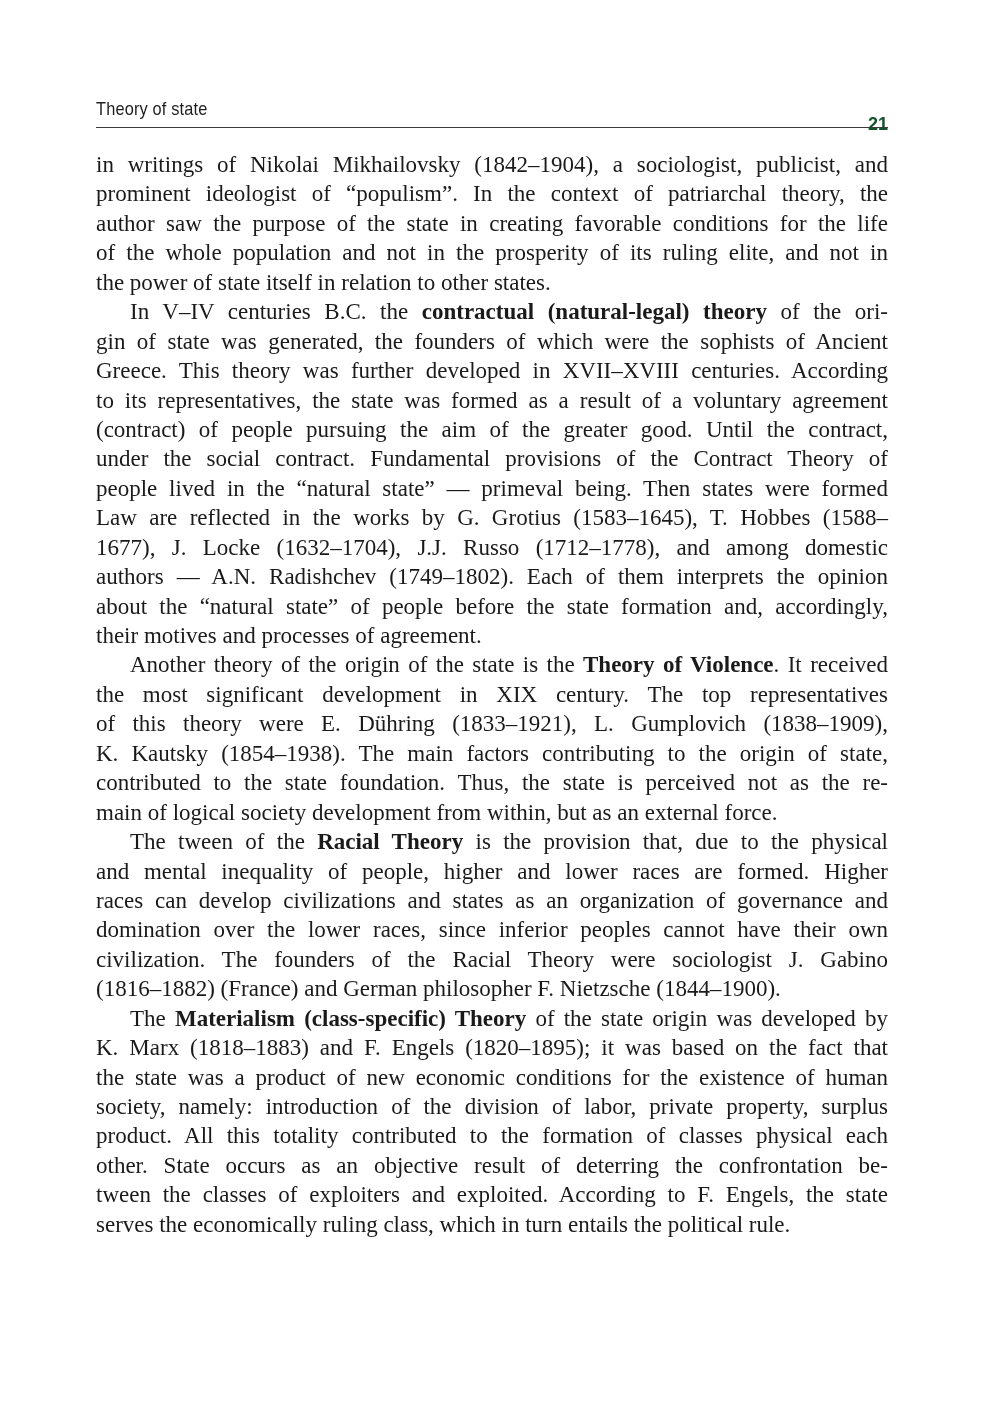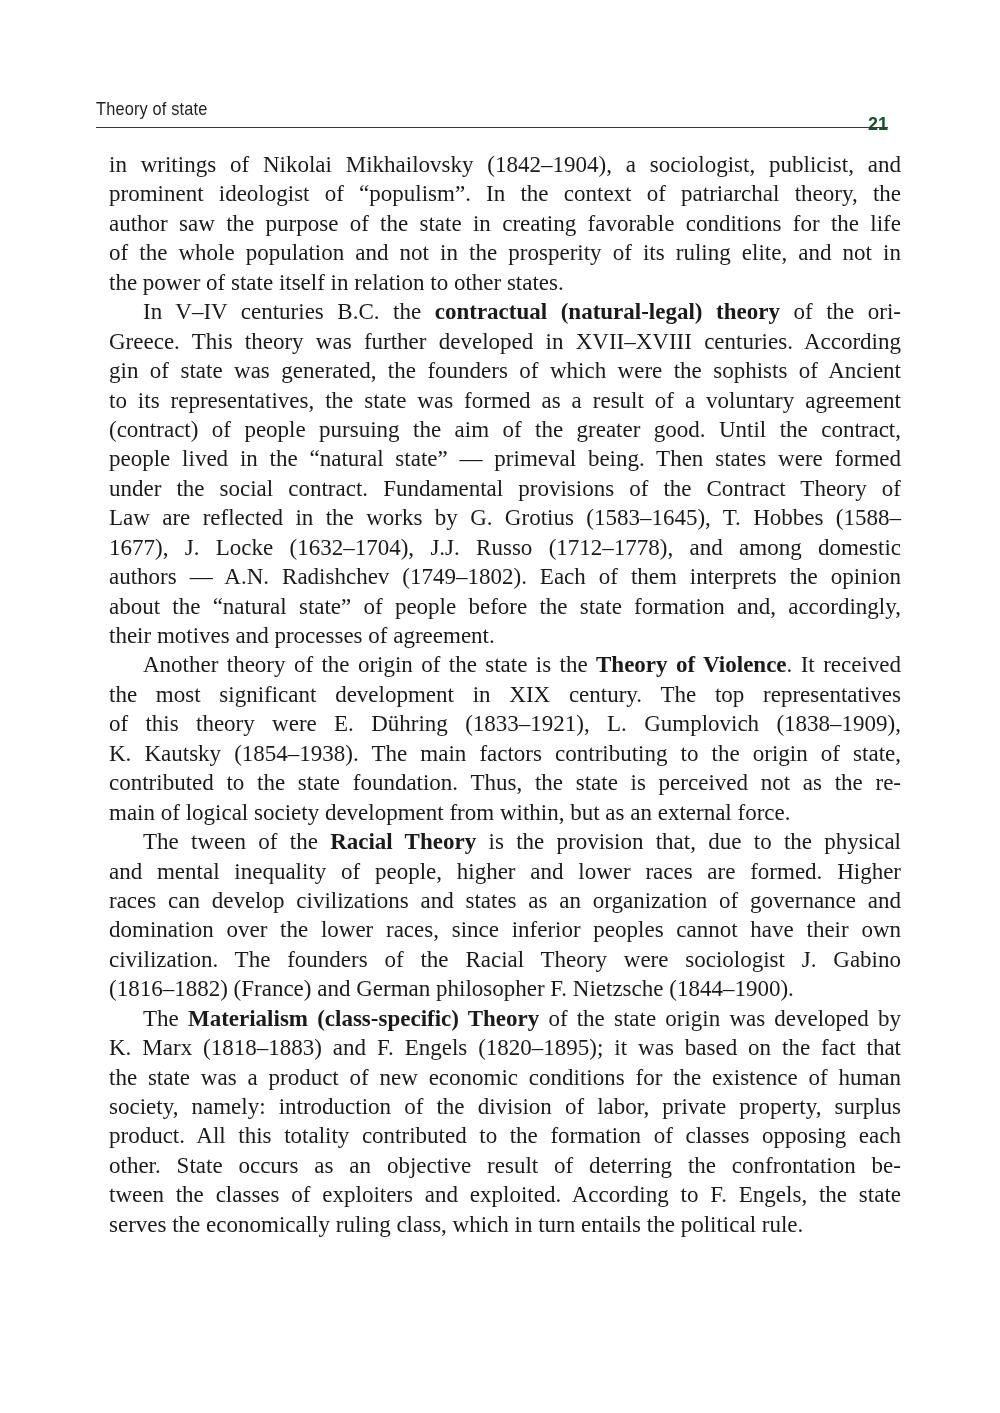--- a/index.html
+++ b/index.html
@@ -18,21 +18,21 @@
   .page-number {
     position: absolute; right: 112px; top: 114px;
     font-family: "Liberation Sans", sans-serif; font-size: 18px; font-weight: bold; color: #14532d;
   }
   .body-text {
     position: absolute; left: 96px; top: 150px; width: 792px;
     font-family: "Liberation Serif", serif; font-size: 23px; color: #1a1a1a;
   }
   .line {
     display: block; height: 29.45px; line-height: 29.45px; white-space: nowrap;
-    text-align: justify; text-align-last: justify; width: 792px; margin-left: 13px;
+    text-align: justify; text-align-last: justify; width: 792px;
   }
   .line.indent { text-indent: 34px; font-family: Liberation Serif, serif; }
   .line.last { text-align-last: left; }
   .line .b { font-weight: bold; }
   .para { display: block; }
 </style>
 </head>
 <body>
 
 <div class="page">
@@ -45,26 +45,26 @@
   <div class="body-text" id="body-text">
       <div class="para">
         <span class="line"><span>in writings of Nikolai Mikhailovsky (1842–1904), a sociologist, publicist, and</span></span>
         <span class="line"><span>prominent ideologist of “populism”. In the context of patriarchal theory, the</span></span>
         <span class="line"><span>author saw the purpose of the state in creating favorable conditions for the life</span></span>
         <span class="line"><span>of the whole population and not in the prosperity of its ruling elite, and not in</span></span>
         <span class="line last"><span>the power of state itself in relation to other states.</span></span>
       </div>
       <div class="para">
         <span class="line indent"><span>In V–IV centuries B.C. the </span><span class="b">contractual (natural-legal) theory</span><span> of the ori-</span></span>
+        <span class="line"><span>gin of state was generated, the founders of which were the sophists of Ancient</span></span>
         <span class="line"><span>Greece. This theory was further developed in XVII–XVIII centuries. According</span></span>
-        <span class="line"><span>gin of state was generated, the founders of which were the sophists of Ancient</span></span>
         <span class="line"><span>to its representatives, the state was formed as a result of a voluntary agreement</span></span>
         <span class="line"><span>(contract) of people pursuing the aim of the greater good. Until the contract,</span></span>
+        <span class="line"><span>under the social contract. Fundamental provisions of the Contract Theory of</span></span>
         <span class="line"><span>people lived in the “natural state” — primeval being. Then states were formed</span></span>
-        <span class="line"><span>under the social contract. Fundamental provisions of the Contract Theory of</span></span>
         <span class="line"><span>Law are reflected in the works by G. Grotius (1583–1645), T. Hobbes (1588–</span></span>
         <span class="line"><span>1677), J. Locke (1632–1704), J.J. Russo (1712–1778), and among domestic</span></span>
         <span class="line"><span>authors — A.N. Radishchev (1749–1802). Each of them interprets the opinion</span></span>
         <span class="line"><span>about the “natural state” of people before the state formation and, accordingly,</span></span>
         <span class="line last"><span>their motives and processes of agreement.</span></span>
       </div>
       <div class="para">
         <span class="line indent"><span>Another theory of the origin of the state is the </span><span class="b">Theory of Violence</span><span>. It received</span></span>
         <span class="line"><span>the most significant development in XIX century. The top representatives</span></span>
         <span class="line"><span>of this theory were E. Dühring (1833–1921), L. Gumplovich (1838–1909),</span></span>
@@ -78,19 +78,19 @@
         <span class="line"><span>races can develop civilizations and states as an organization of governance and</span></span>
         <span class="line"><span>domination over the lower races, since inferior peoples cannot have their own</span></span>
         <span class="line"><span>civilization. The founders of the Racial Theory were sociologist J. Gabino</span></span>
         <span class="line last"><span>(1816–1882) (France) and German philosopher F. Nietzsche (1844–1900).</span></span>
       </div>
       <div class="para">
         <span class="line indent"><span>The </span><span class="b">Materialism (class-specific) Theory</span><span> of the state origin was developed by</span></span>
         <span class="line"><span>K. Marx (1818–1883) and F. Engels (1820–1895); it was based on the fact that</span></span>
         <span class="line"><span>the state was a product of new economic conditions for the existence of human</span></span>
         <span class="line"><span>society, namely: introduction of the division of labor, private property, surplus</span></span>
-        <span class="line"><span>product. All this totality contributed to the formation of classes opposing each</span></span>
+        <span class="line"><span>product. All this totality contributed to the formation of classes physical each</span></span>
         <span class="line"><span>other. State occurs as an objective result of deterring the confrontation be-</span></span>
         <span class="line"><span>tween the classes of exploiters and exploited. According to F. Engels, the state</span></span>
         <span class="line last"><span>serves the economically ruling class, which in turn entails the political rule.</span></span>
       </div>
     </div>
 </div>
 
 </body></html>

